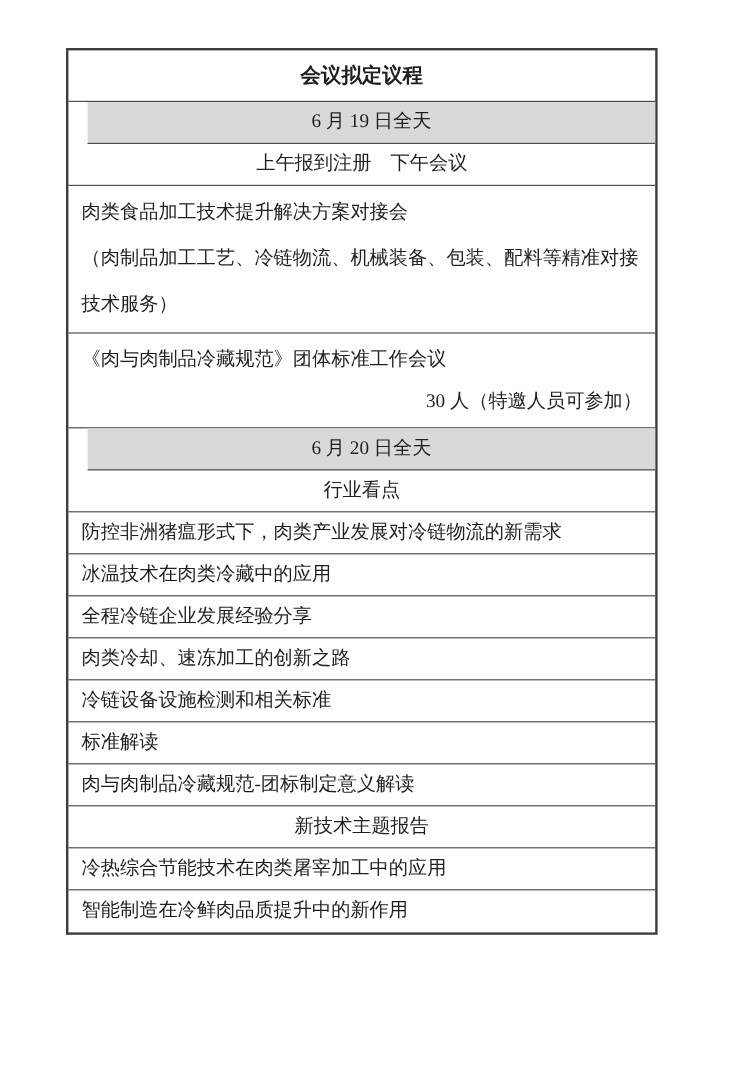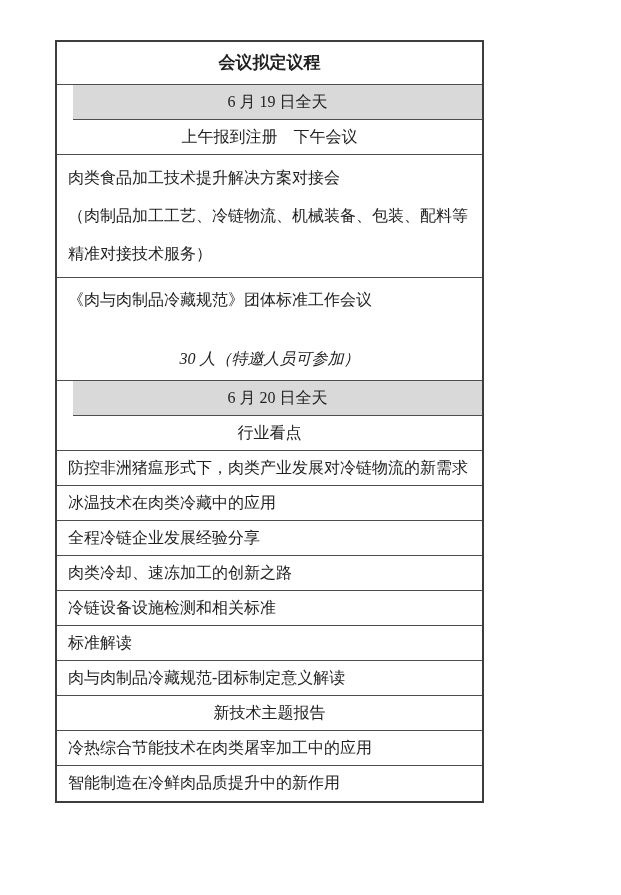--- a/index.html
+++ b/index.html
@@ -16,21 +16,21 @@
     background:var(--page-bg);
     color:var(--text);
     font-family:"Liberation Serif","DejaVu Serif",serif;
     position:relative;
     overflow:hidden;
   }
   .doc{
     position:absolute;
     left:55px;
     top:40px;
-    width:429px;
+    width:493px;
   }
   .agenda{
     border:2px solid var(--border-outer);
     background:#ffffff;
   }
   .row{
     border-bottom:1px solid var(--border-inner);
     padding:0 11px;
     display:flex;
     flex-direction:column;
@@ -46,26 +46,26 @@
     font-size:17px;
   }
   .row.day{
     min-height:35px;
     background:var(--day-bg);
     margin-left:16px;
   }
   .row.item{min-height:35px;align-items:flex-end;}
   .row.multi{padding:4px 11px;}
   .row.multi .line{line-height:38px;}
-  .row.multi2{padding:4px 11px;gap:24px;}
+  .row.multi2{padding:4px 11px;}
   .row.multi2 .line{line-height:35px;}
   .line{width:100%;}
   .line.center{text-align:center;}
   .line.left{text-align:left;}
-  .line.right{text-align:center;font-style:italic;}
+  .line.right{text-align:right;}
 </style>
 </head>
 <body>
 
 <div class="doc">
   <div class="agenda">
       <div class="row title">
         <div class="line center">会议拟定议程</div>
       </div>
       <div class="row day">

